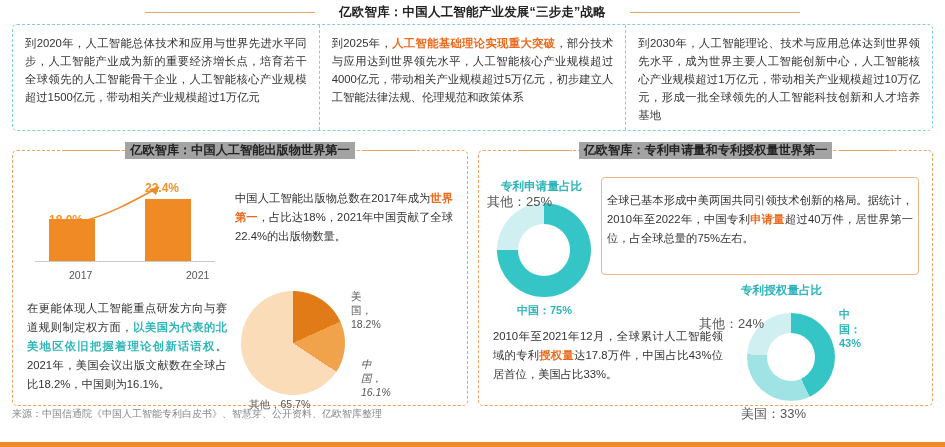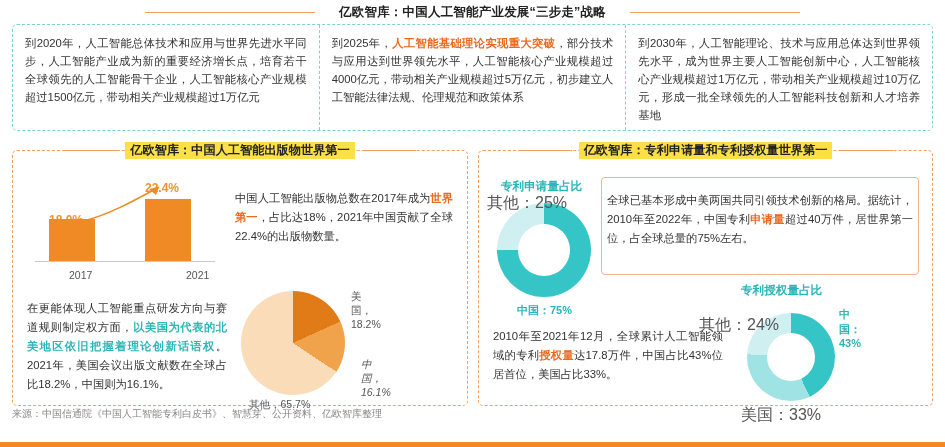--- a/index.html
+++ b/index.html
@@ -42,21 +42,21 @@
     position:absolute;border:1px dashed #f0a060;border-radius:5px;box-sizing:border-box;
   }
   .panel.left{left:12px;top:150px;width:456px;height:256px;}
   .panel.right{left:478px;top:150px;width:455px;height:256px;}
   .panel-title-wrap{
     position:absolute;top:-9px;left:0;width:100%;
     display:flex;align-items:center;justify-content:center;gap:7px;
   }
   .panel-title-wrap .rule{height:1px;background:#f0a060;flex:0 0 54px;}
   .panel-title{
-    background:#fde047;padding:0 5px;font-size:12.2px;font-weight:bold;color:#222;white-space:nowrap;
+    background:#a3a3a3;padding:0 5px;font-size:12.2px;font-weight:bold;color:#222;white-space:nowrap;
   }
 
   
   .bar-area{position:absolute;left:14px;top:22px;width:198px;height:110px;}
   .bar-label{position:absolute;font-size:12px;font-weight:bold;}
   .lbl-2017{left:22px;top:40px;color:#f0932b;}
   .lbl-2021{left:118px;top:8px;color:#f0932b;}
   .bars{position:absolute;left:0;bottom:22px;width:198px;height:72px;}
   .bar{position:absolute;bottom:0;width:46px;background:#f08a24;}
   .bar.b1{left:22px;height:42px;}
@@ -99,21 +99,21 @@
     position:absolute;left:50%;top:50%;transform:translate(-50%,-50%);
     background:#fff;border-radius:50%;
   }
   .d1{left:18px;top:52px;width:94px;height:94px;
       background:conic-gradient(#36c5c6 0deg 270deg,#cfeff0 270deg 360deg);}
   .d1 .hole{width:52px;height:52px;}
   .d2{left:268px;top:162px;width:88px;height:88px;
       background:conic-gradient(#36c5c6 0deg 154.8deg,#9fe3e4 154.8deg 273.6deg,#cfeff0 273.6deg 360deg);}
   .d2 .hole{width:48px;height:48px;}
 
-  .dn-lbl{position:absolute;font-size:16px;color:#555;}
+  .dn-lbl{position:absolute;font-size:13px;color:#555;}
   .dn-lbl.strong{font-weight:bold;color:#2bb5b8;font-size:11px;}
   .l-other1{left:-10px;top:-10px;}
   .l-cn1{left:20px;top:100px;}
   .l-other2{left:-48px;top:2px;}
   .l-cn2{left:92px;top:-6px;}
   .l-us2{left:-6px;top:92px;}
 
   .rtext{position:absolute;font-size:11.3px;line-height:19px;color:#333;text-align:justify;}
   .rtext-top{left:128px;top:40px;width:306px;}
   .rtext-bottom{left:14px;top:176px;width:230px;}

